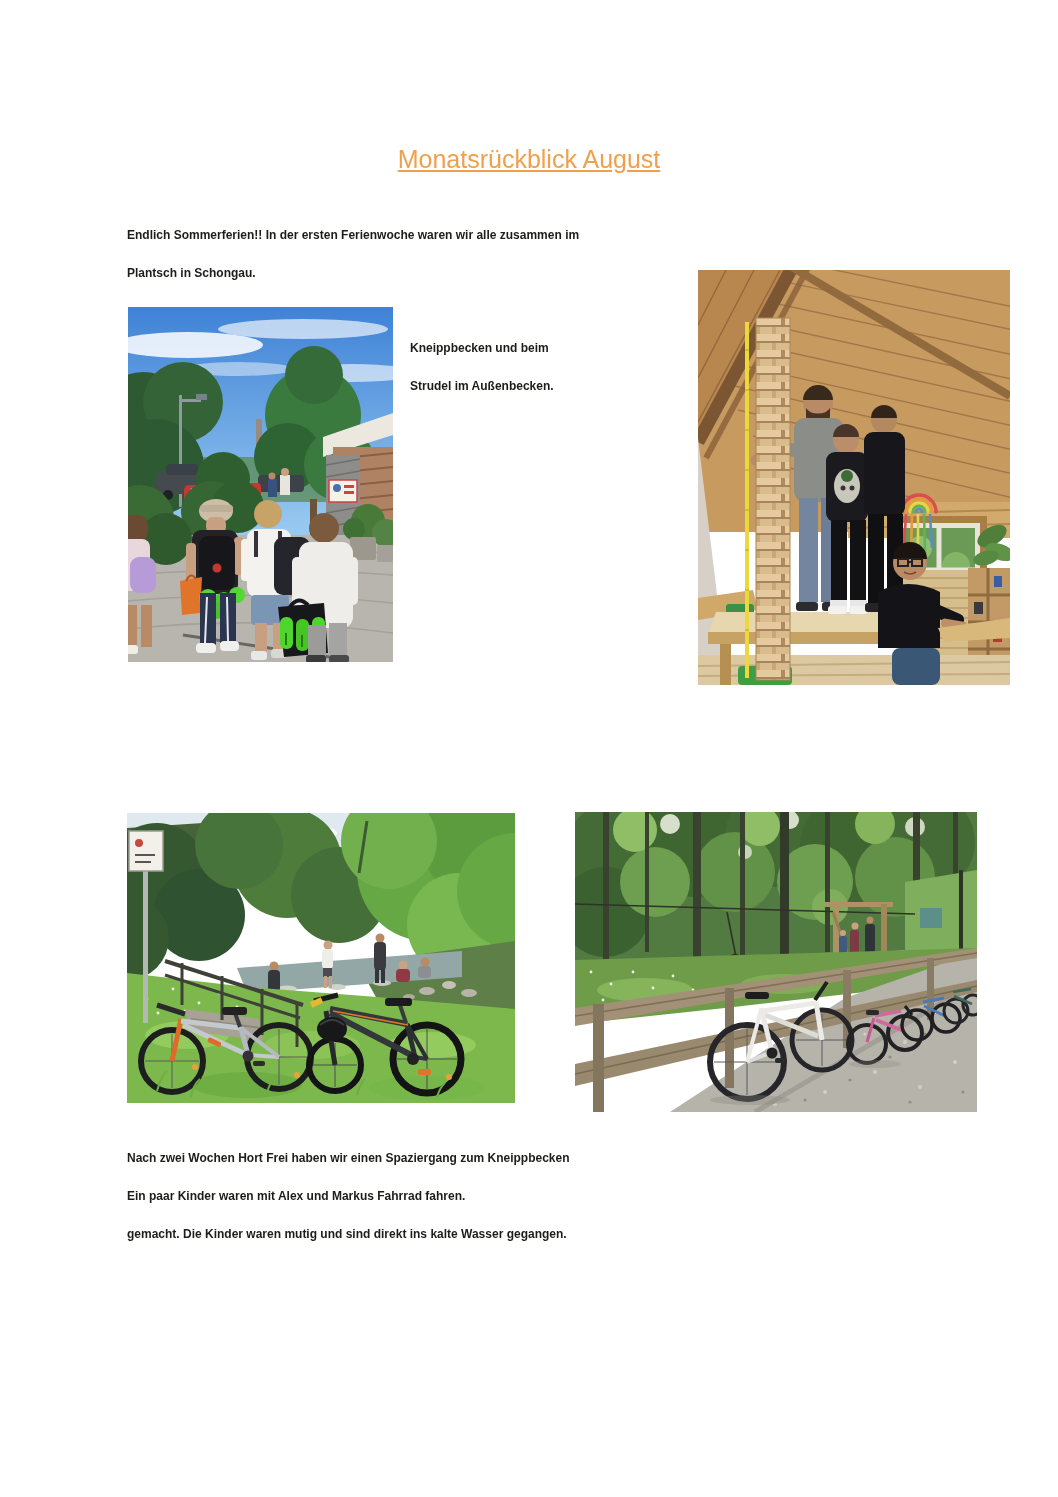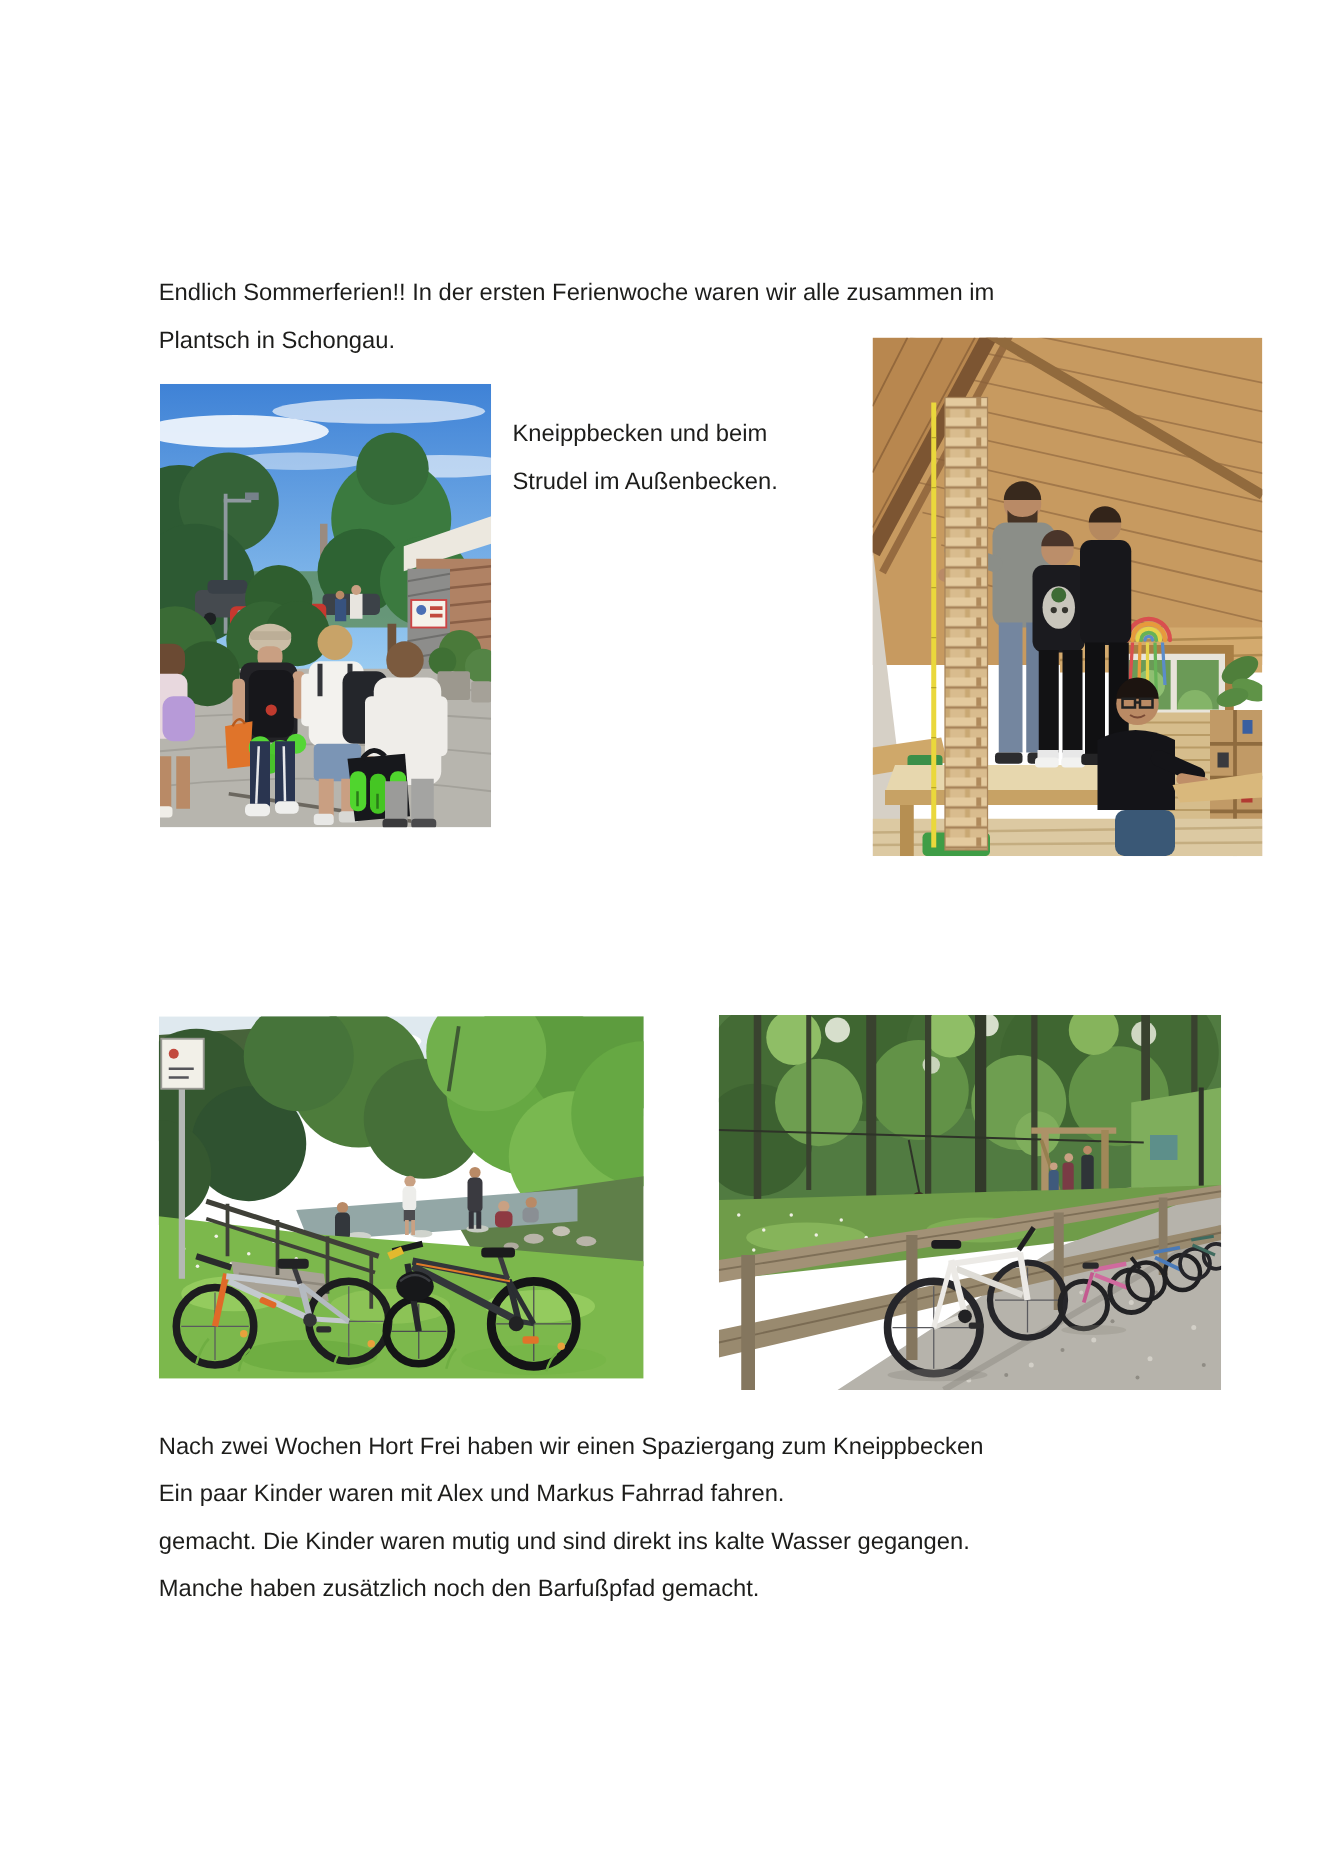--- a/index.html
+++ b/index.html
@@ -5,29 +5,32 @@
   html,body { margin:0; padding:0; background:#ffffff; }
   .page {
     position:relative; width:1058px; height:1497px; background:#ffffff;
     font-family:"Liberation Sans", sans-serif; color:#1d1d1b; overflow:hidden;
   }
   .doc-title {
     position:absolute; left:0; right:0; top:126px; text-align:center;
     font-size:25px; line-height:32px; font-weight:400;
   }
   .doc-title span { color:#f0a04c; text-decoration:underline; text-decoration-color:#f0a04c; }
-  .para { position:absolute; font-size:19px; line-height:38px; white-space:nowrap; }
+  .para { position:absolute; font-size:12px; line-height:38px; white-space:nowrap;font-weight:bold; }
   .photo { position:absolute; overflow:hidden; }
   .photo svg { display:block; }
 </style>
 </head>
 <body>
 
 <div class="page">
 
+  <h1 class="doc-title">
+    <span>Monatsrückblick August</span>
+  </h1>
 
   <div class="para" style="left:127px; top:216px;">
     <div>Endlich Sommerferien!! In der ersten Ferienwoche waren wir alle zusammen im</div>
     <div>Plantsch in Schongau.</div>
   </div>
 
   <figure class="photo" style="left:128px; top:307px; width:265px; height:355px; margin:0;" aria-label="Kinder laufen mit Rucksäcken und grünen Schwimmhilfen zum Freibad Plantsch">
     <svg width="265" height="355" viewBox="0 0 265 355" xmlns="http://www.w3.org/2000/svg">
       <defs>
         <linearGradient id="sky1" x1="0" y1="0" x2="0" y2="1">
@@ -605,16 +608,15 @@
       <line x1="379" y1="184" x2="397" y2="192" stroke="#3f6b5f" stroke-width="2.5"></line>
       <ellipse cx="175" cy="288" rx="40" ry="5" fill="#8a877f" opacity="0.35"></ellipse>
       <ellipse cx="300" cy="252" rx="26" ry="4" fill="#8a877f" opacity="0.3"></ellipse>
     </svg>
   </figure>
 
   <div class="para" style="left:127px; top:1139px;">
     <div>Nach zwei Wochen Hort Frei haben wir einen Spaziergang zum Kneippbecken</div>
     <div>Ein paar Kinder waren mit Alex und Markus Fahrrad fahren.</div>
     <div>gemacht. Die Kinder waren mutig und sind direkt ins kalte Wasser gegangen.</div>
-    <div>Manche haben zusätzlich noch den Barfußpfad gemacht.</div>
   </div>
 
 </div>
 
 </body></html>

